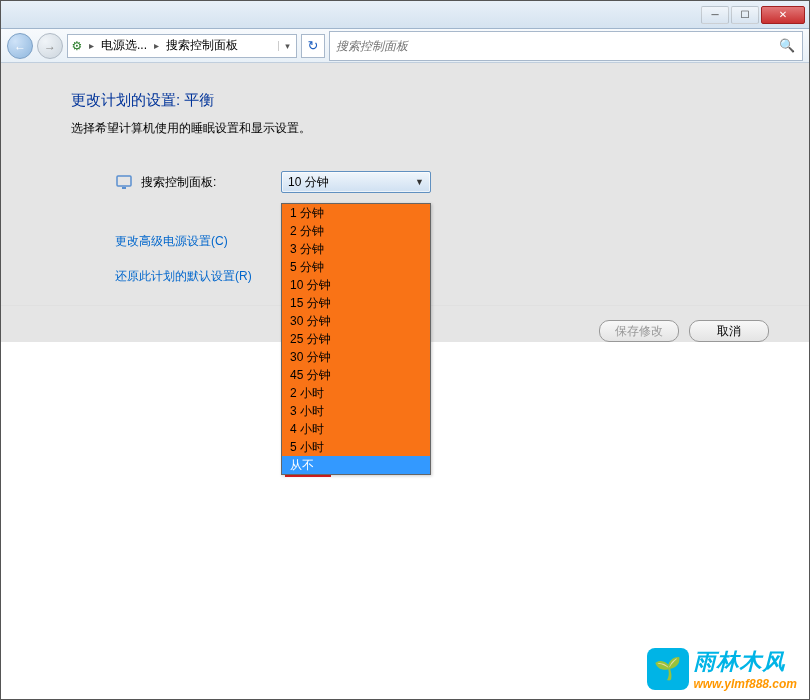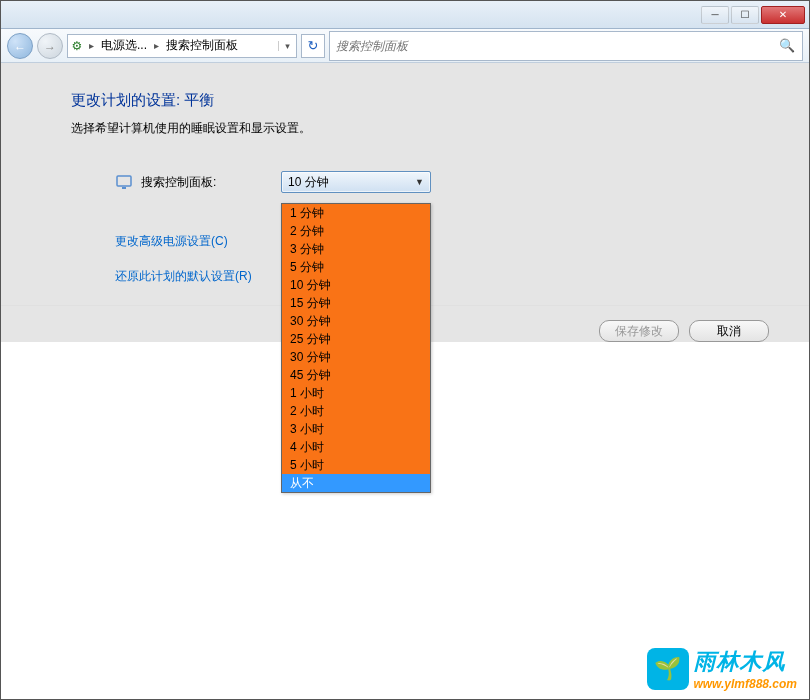--- a/index.html
+++ b/index.html
@@ -122,21 +122,20 @@
     <div class="dropitem">1 分钟</div>
     <div class="dropitem">2 分钟</div>
     <div class="dropitem">3 分钟</div>
     <div class="dropitem">5 分钟</div>
     <div class="dropitem">10 分钟</div>
     <div class="dropitem">15 分钟</div>
     <div class="dropitem">30 分钟</div>
     <div class="dropitem">25 分钟</div>
     <div class="dropitem">30 分钟</div>
     <div class="dropitem">45 分钟</div>
-    <div class="dropitem">1 小时</div>
     <div class="dropitem">2 小时</div>
     <div class="dropitem">3 小时</div>
     <div class="dropitem">4 小时</div>
     <div class="dropitem">5 小时</div>
     <div class="dropitem hl">从不</div>
   </div>
 
 <div class="watermark">
   <div class="wmicon">🌱</div>
   <div class="wmtext">

